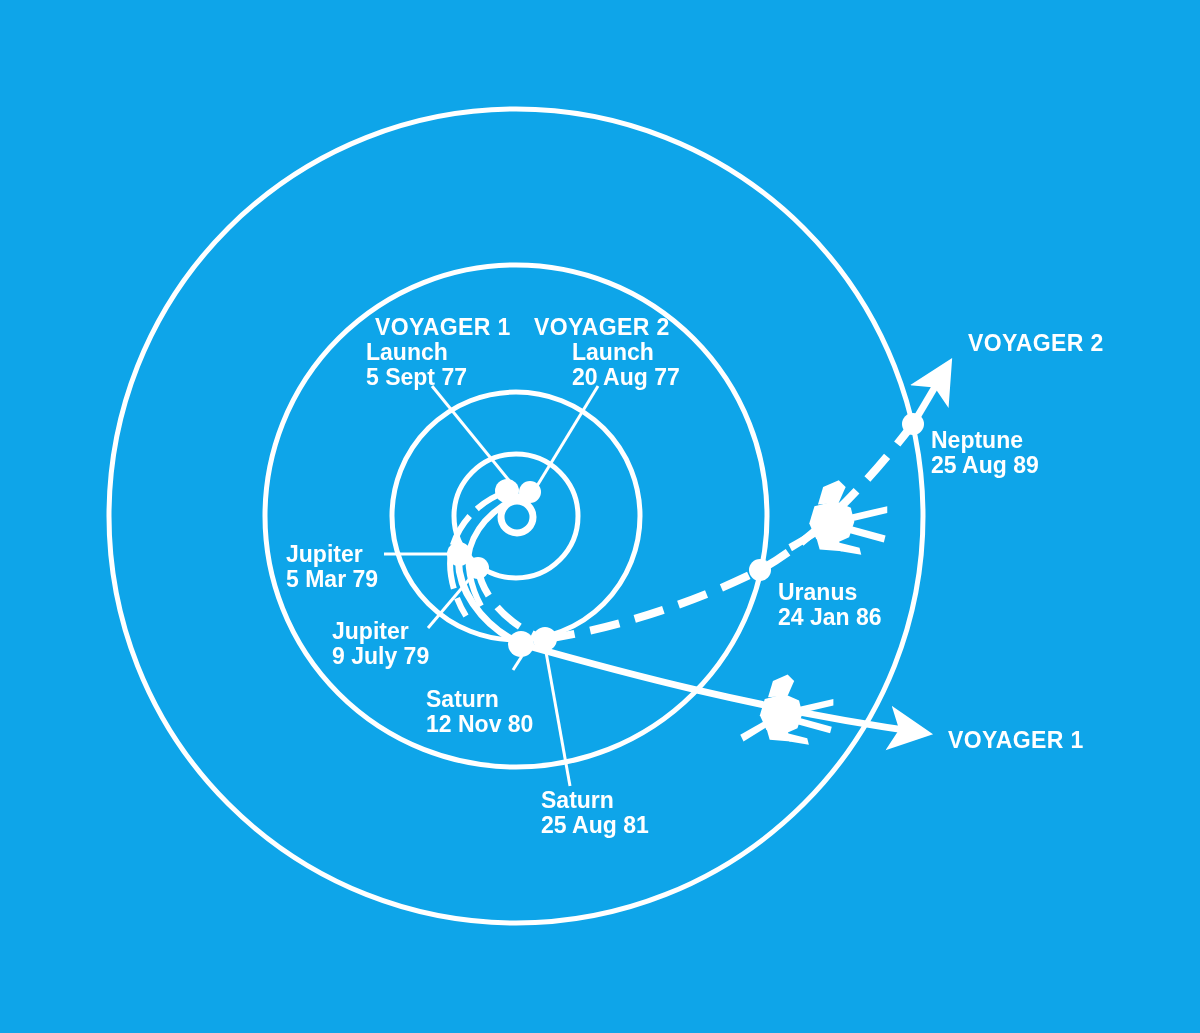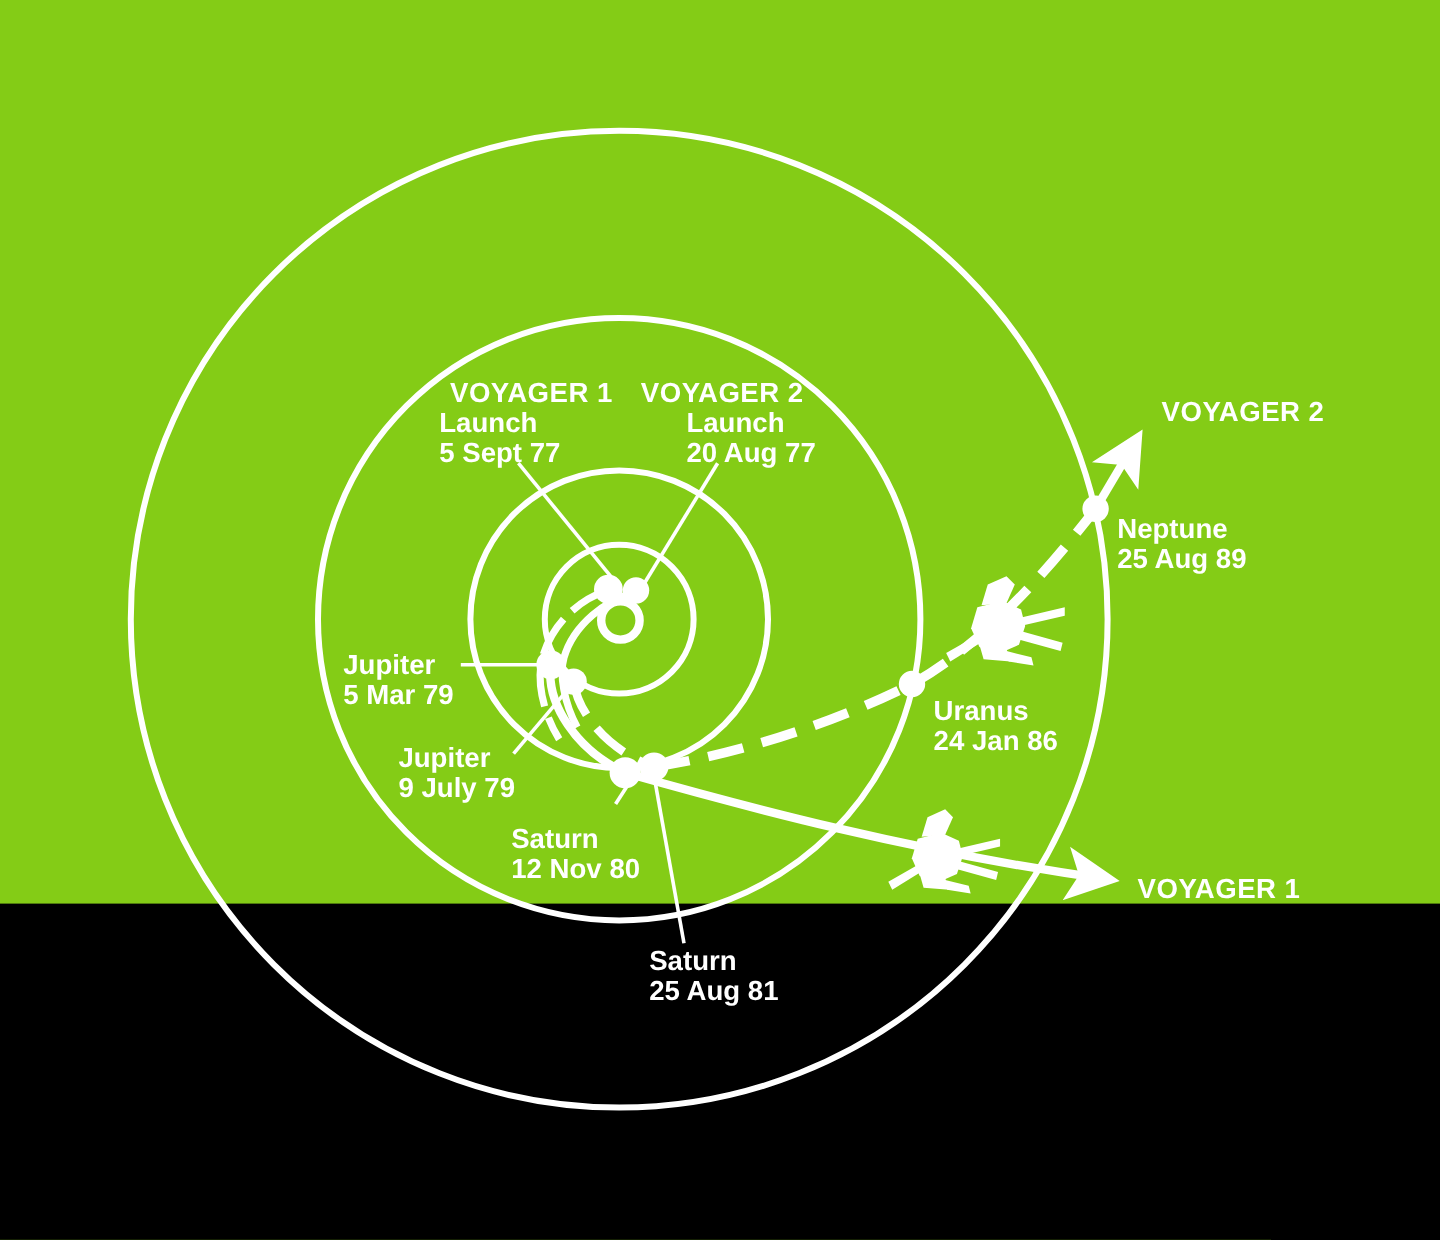--- a/index.html
+++ b/index.html
@@ -10,22 +10,22 @@
   }
   body {
     width: 1200px;
     height: 1033px;
     overflow: hidden;
     font-family: "Liberation Sans", sans-serif;
   }
   #diagram-root {
     position: relative;
     width: 1200px;
-    height: 753px;
-    background: #84cc16;
+    height: 1033px;
+    background: #0ea5e9;
   }
   svg#voyager-svg {
     display: block;
     width: 1200px;
     height: 1033px;
   }
   .orbit {
     fill: none;
     stroke: #ffffff;
   }

